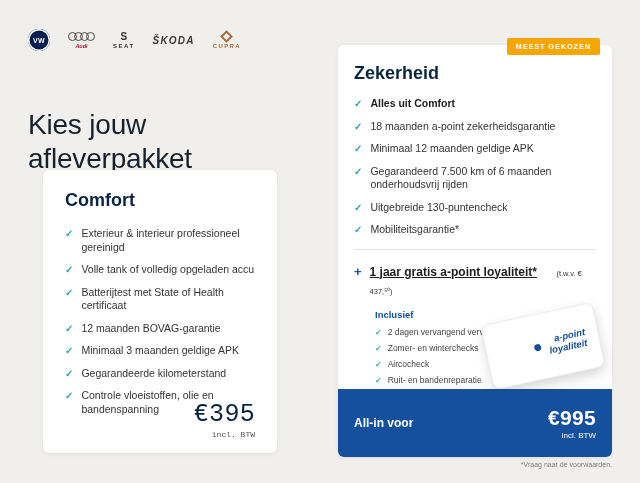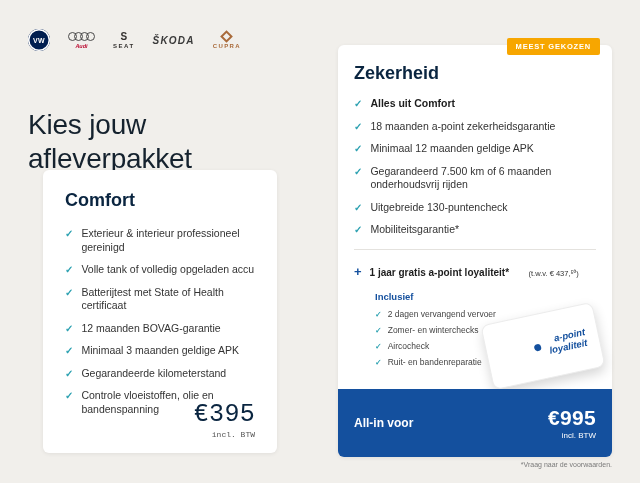--- a/index.html
+++ b/index.html
@@ -67,21 +67,21 @@
   .zeker-card ul.checklist li:first-child .itxt { font-weight: 700; color: #1d1d1d; }
   .badge {
     position: absolute; top: -7px; right: 12px;
     background: #f7a600; color: #fff;
     font-size: 7.5px; font-weight: 700; letter-spacing: .8px;
     padding: 4px 9px; border-radius: 2px;
   }
   .divider { border: none; border-top: 1px solid #e4e2de; margin: 12px 0 12px 0; }
   .bonus-row { display: flex; gap: 8px; align-items: baseline; }
   .plus { color: #14509e; font-size: 13px; font-weight: 700; line-height: 12px; }
-  .bonus-main { font-size: 10px; font-weight: 700; color: #1d1d1d; }
+  .bonus-main { font-size: 12px; font-weight: 700; color: #1d1d1d; text-decoration: underline; }
   .bonus-value { font-size: 7.5px; font-weight: 400; color: #333; margin-left: 15px; }
   .inclusief { margin: 11px 0 0 21px; }
   .incl-label { color: #14509e; font-size: 9.5px; font-weight: 600; margin-bottom: 7px; }
   ul.incl-list { list-style: none; max-width: 135px; }
   ul.incl-list li { display: flex; gap: 6px; margin-bottom: 5px; }
   ul.incl-list .check { font-size: 8px; line-height: 11px; }
   ul.incl-list .itxt { font-size: 8.5px; line-height: 11px; color: #444; }
 
   
   .loyalty-card {

